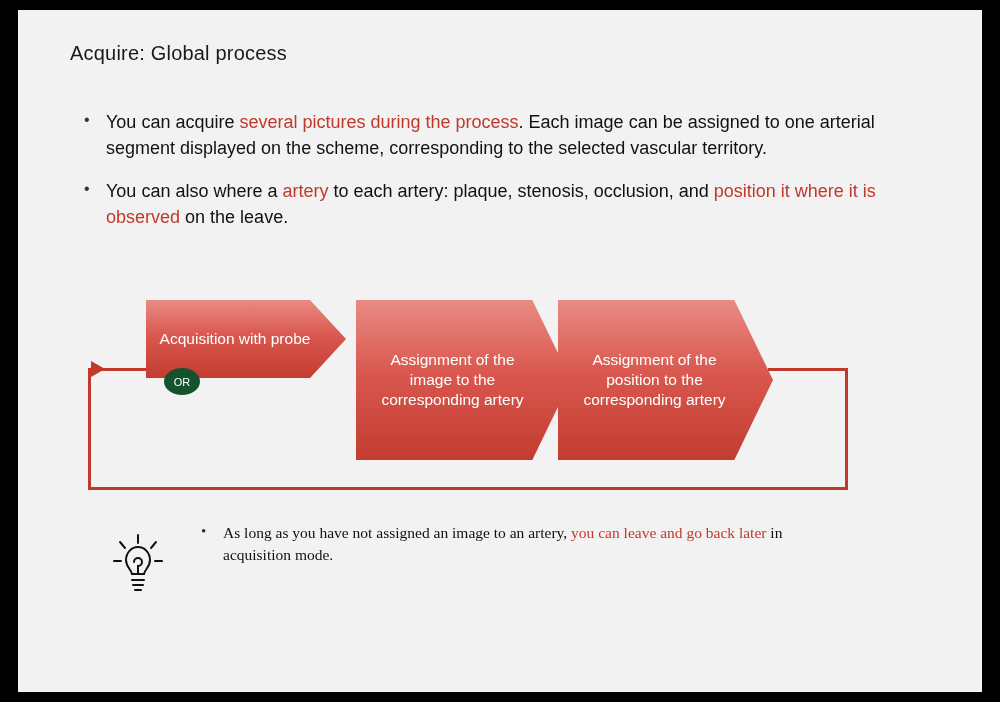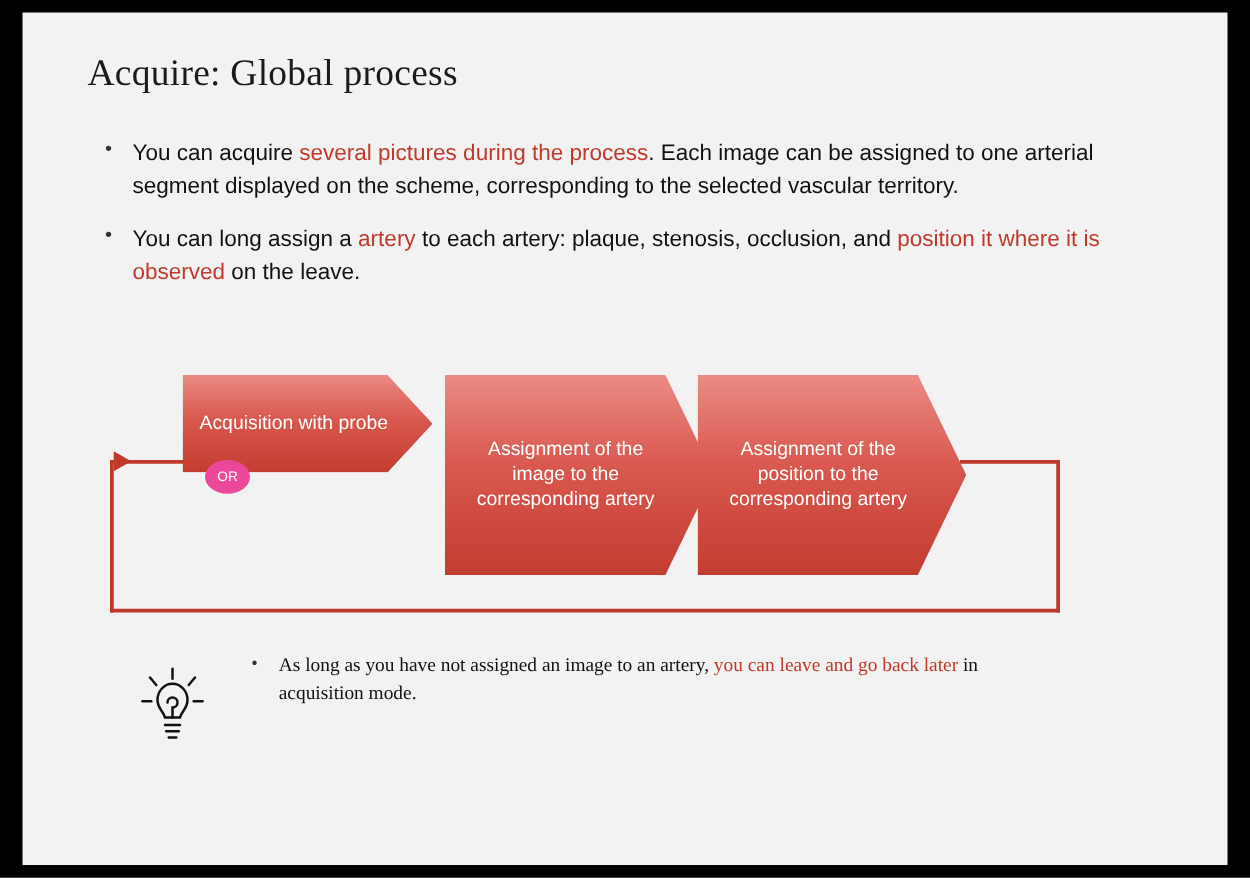--- a/index.html
+++ b/index.html
@@ -19,23 +19,23 @@
     top: 10px;
     width: 964px;
     height: 682px;
     background: #f2f2f2;
     overflow: hidden;
   }
   .title {
     position: absolute;
     left: 52px;
     top: 32px;
-    font-size: 30px;
+    font-size: 20px;
     color: #1a1a1a;
-    font-family: Liberation Serif, serif;
+    font-family: Liberation Sans, sans-serif;
     letter-spacing: 0.2px;
   }
   .bullets {
     position: absolute;
     left: 60px;
     top: 100px;
     width: 810px;
   }
   .bullet {
     position: relative;
@@ -128,21 +128,21 @@
   .chev-d {
     left: 490px; top: 10px; width: 215px; height: 160px;
   }
   .or-badge {
     position: absolute;
     left: 96px;
     top: 78px;
     width: 36px;
     height: 27px;
     border-radius: 50%;
-    background: #ec4899;
+    background: #14532d;
     color: #fff;
     font-size: 11px;
     display: flex;
     align-items: center;
     justify-content: center;
     z-index: 5;
   }
 
   
   .notes {
@@ -183,21 +183,21 @@
 
   <div class="title">Acquire: Global process</div>
 
   <div class="bullets">
 
     <div class="bullet">
       <span>You can acquire </span><span class="hl">several pictures during the process</span><span>. Each image can be assigned to one arterial segment displayed on the scheme, corresponding to the selected vascular territory.</span>
     </div>
 
     <div class="bullet">
-      <span>You can long assign a </span><span class="hl">artery</span><span> to each artery: plaque, stenosis, occlusion, and </span><span class="hl">position it where it is observed</span><span> on the leave.</span>
+      <span>You can also where a </span><span class="hl">artery</span><span> to each artery: plaque, stenosis, occlusion, and </span><span class="hl">position it where it is observed</span><span> on the leave.</span>
     </div>
 
   </div>
 
   <div class="flow">
     <div class="loop"></div>
     <div class="loop-seg-left"></div>
     <div class="loop-seg-right"></div>
     <div class="arrowhead"></div>
 

